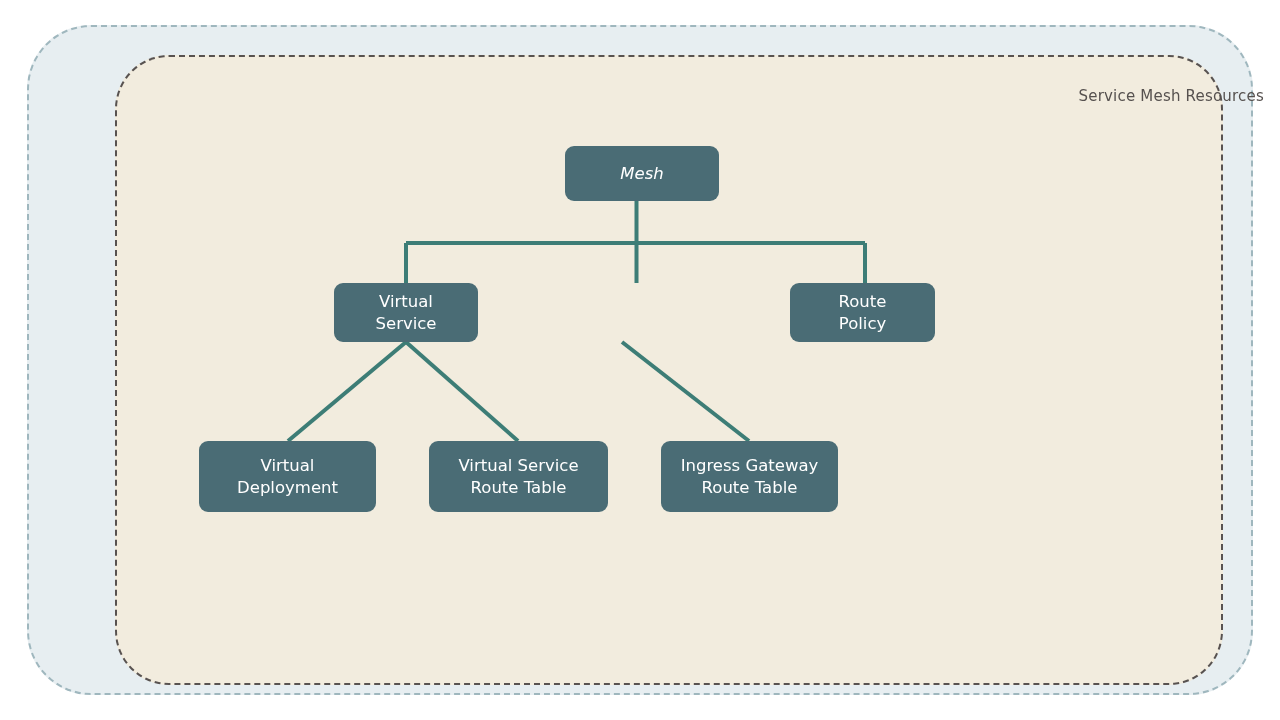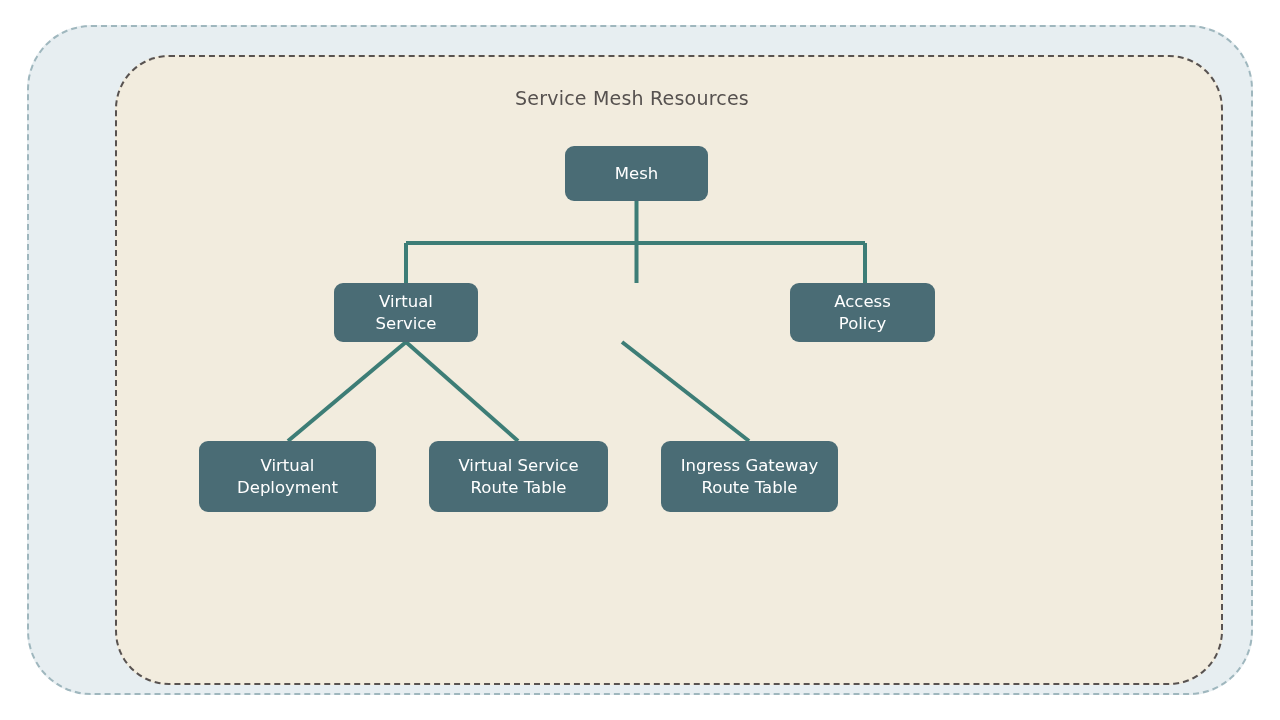--- a/index.html
+++ b/index.html
@@ -42,22 +42,22 @@
     border: 2px dashed #585250;
     border-radius: 54px;
   }
 
   
   .diagram-title {
     position: absolute;
     left: 0;
     top: 87px;
     width: 1264px;
-    text-align: center;
-    font-size: 19px;
+    text-align: right;
+    font-size: 15px;
     color: #56514f;
     letter-spacing: 0.2px;
     white-space: pre;
   }
 
   
   #connectors {
     position: absolute;
     left: 0;
     top: 0;
@@ -77,21 +77,21 @@
     align-items: center;
     justify-content: center;
     text-align: center;
     line-height: 1.28;
     font-size: 16.5px;
     padding: 0 8px;
     z-index: 3;
   }
   .node .label { white-space: pre-line; }
 
-  .node-mesh            { left: 565px; top: 146px; width: 143px; height: 55px; }
+  .node-mesh            { left: 565px; top: 146px; width: 154px; height: 55px; font-style: italic; }
   .node-virtual-service { left: 334px; top: 283px; width: 144px; height: 59px; }
   .node-ingress-gateway { left: 566px; top: 283px; width: 143px; height: 59px; }
   .node-access-policy   { left: 790px; top: 283px; width: 145px; height: 59px; }
   .node-virtual-deployment      { left: 199px; top: 441px; width: 177px; height: 71px; }
   .node-vs-route-table          { left: 429px; top: 441px; width: 179px; height: 71px; }
   .node-ig-route-table          { left: 661px; top: 441px; width: 177px; height: 71px; }
 </style>
 </head>
 <body>
 
@@ -123,21 +123,21 @@
     <span class="label">Mesh</span>
   </div>
 
   <div class="node node-virtual-service">
     <span class="label">Virtual
 Service</span>
   </div>
 
 
   <div class="node node-access-policy">
-    <span class="label">Access
+    <span class="label">Route
 Policy</span>
   </div>
 
   <div class="node node-virtual-deployment">
     <span class="label">Virtual
 Deployment</span>
   </div>
 
   <div class="node node-vs-route-table">
     <span class="label">Virtual Service

